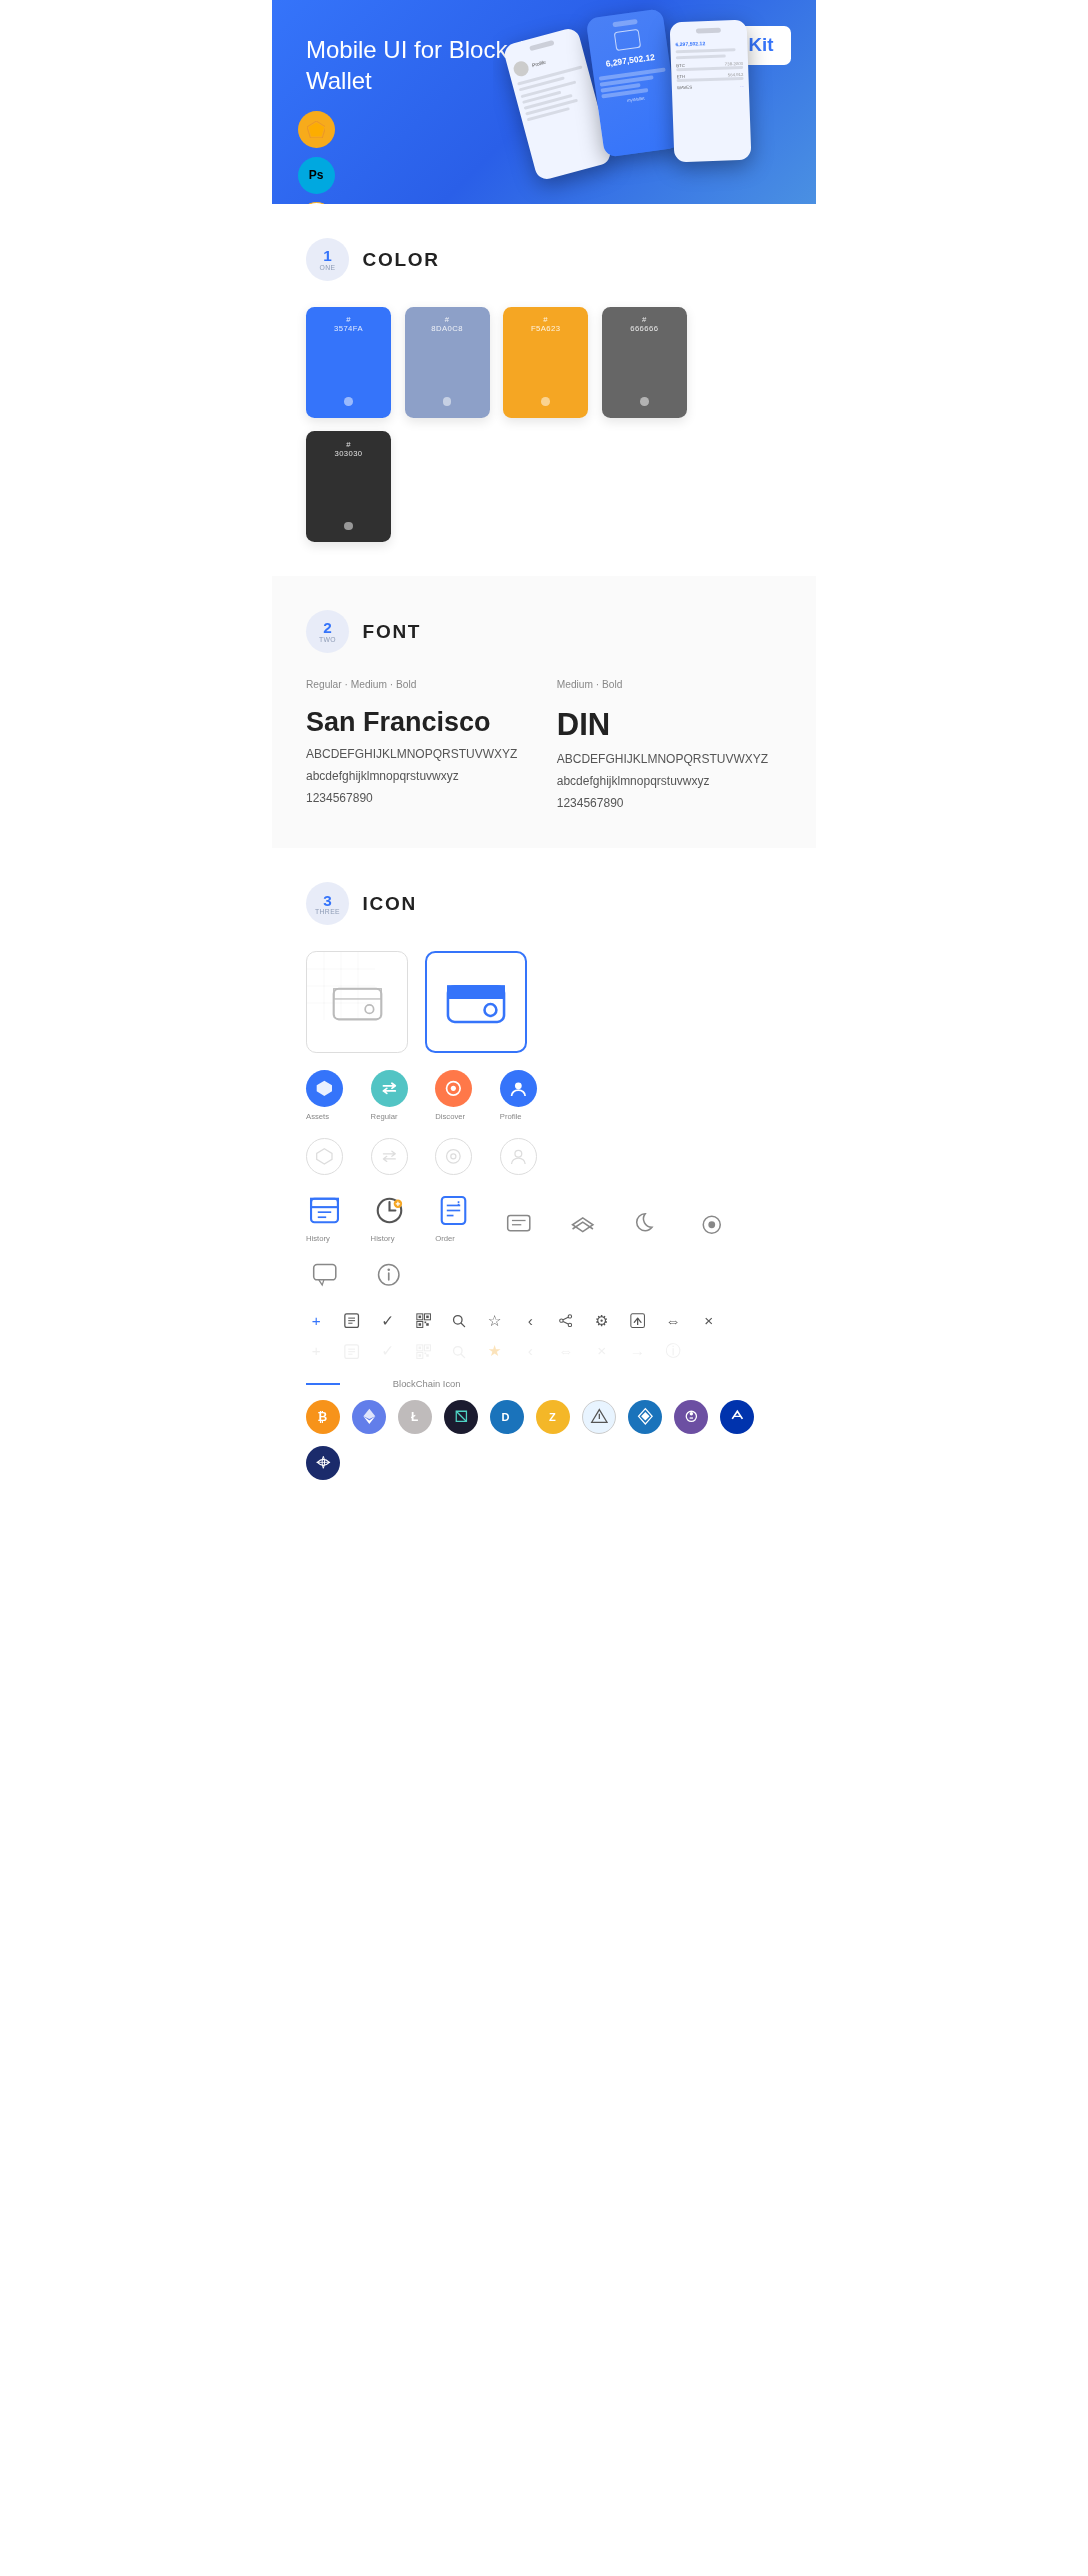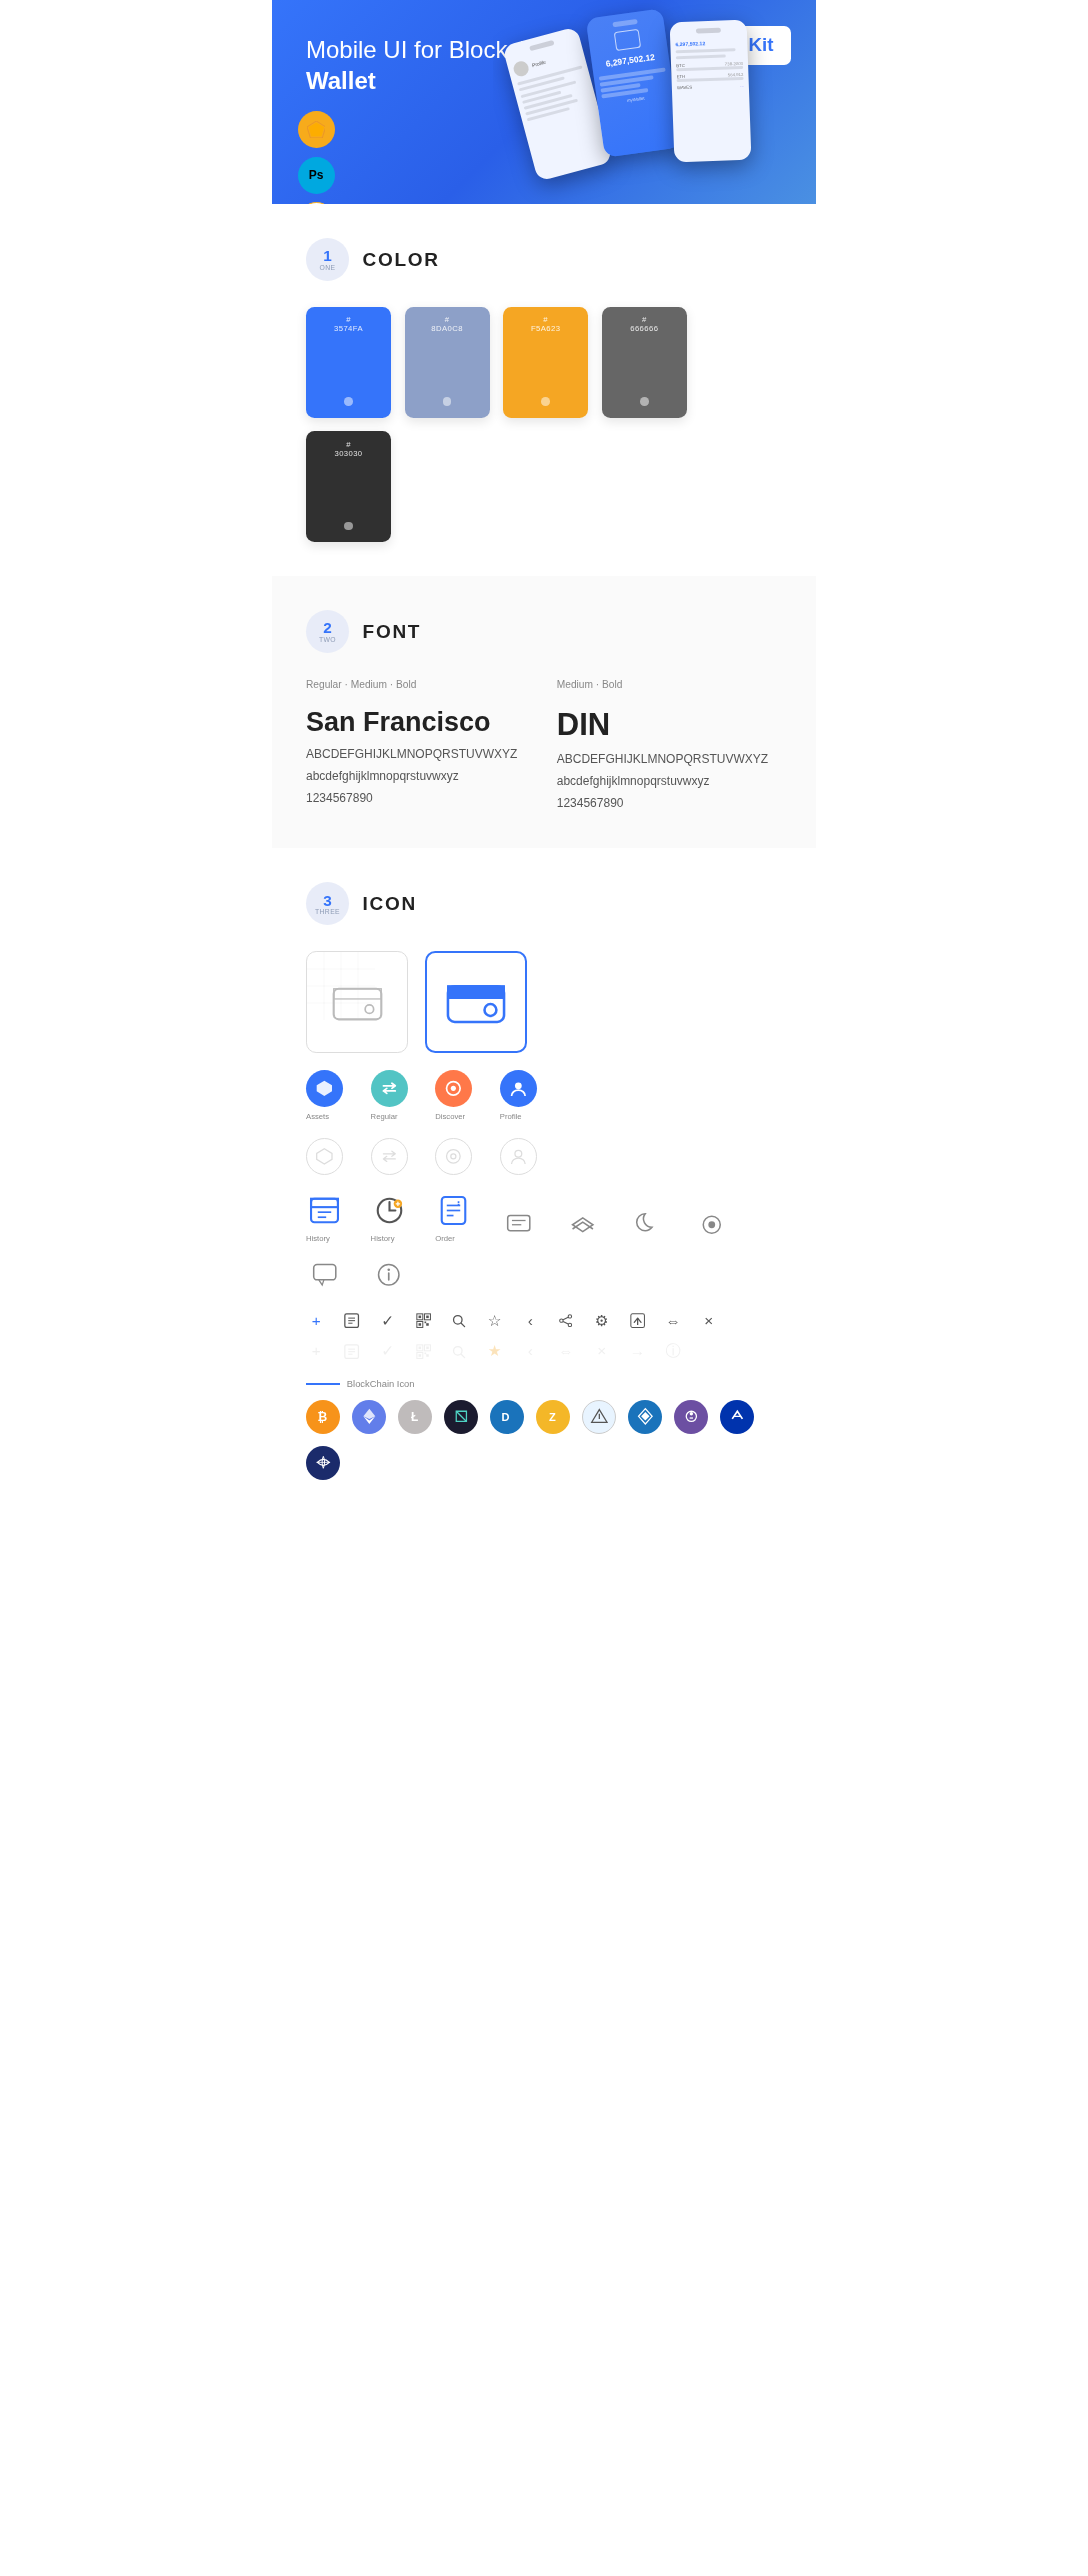--- a/index.html
+++ b/index.html
@@ -14,21 +14,21 @@
       min-height: 204px;
     }
     .hero-title {
       color: #fff;
       font-size: 24px;
       font-weight: 400;
       line-height: 1.3;
       margin-bottom: 17px;
       max-width: 272px;
     }
-    .hero-title strong { font-weight: 700; }
+    .hero-title strong { font-weight: 400; }
     .ui-kit-badge {
       position: absolute;
       top: 25.5px;
       right: 25.5px;
       background: #fff;
       color: #3574FA;
       font-size: 18.7px;
       font-weight: 700;
       padding: 8.5px 17px;
       border-radius: 6.8px;
@@ -743,21 +743,21 @@
       </svg>
     </div>
     <div class="small-icon faded" style="color:#F5A623;opacity:1;">★</div>
     <div class="small-icon faded">‹</div>
     <div class="small-icon faded">⇔</div>
     <div class="small-icon faded">×</div>
     <div class="small-icon faded">→</div>
     <div class="small-icon faded">ⓘ</div>
   </div>
 
-  <div style="margin: 17px 0 10.2px; display: flex; align-items: center;">
+  <div style="margin: 17px 0 10.2px; display: flex; align-items: center; gap: 46px;">
     <span class="divider-line"></span>
     <span class="blockchain-label">BlockChain Icon</span>
   </div>
 
   <div class="crypto-row">
     <div class="crypto-icon" style="background:#F7931A;">
       <svg width="18.7" height="18.7" viewBox="0 0 22 22" fill="none" style="font-size:18px">
         <text x="4" y="16" font-size="14" font-weight="bold" fill="white">₿</text>
       </svg>
     </div>

